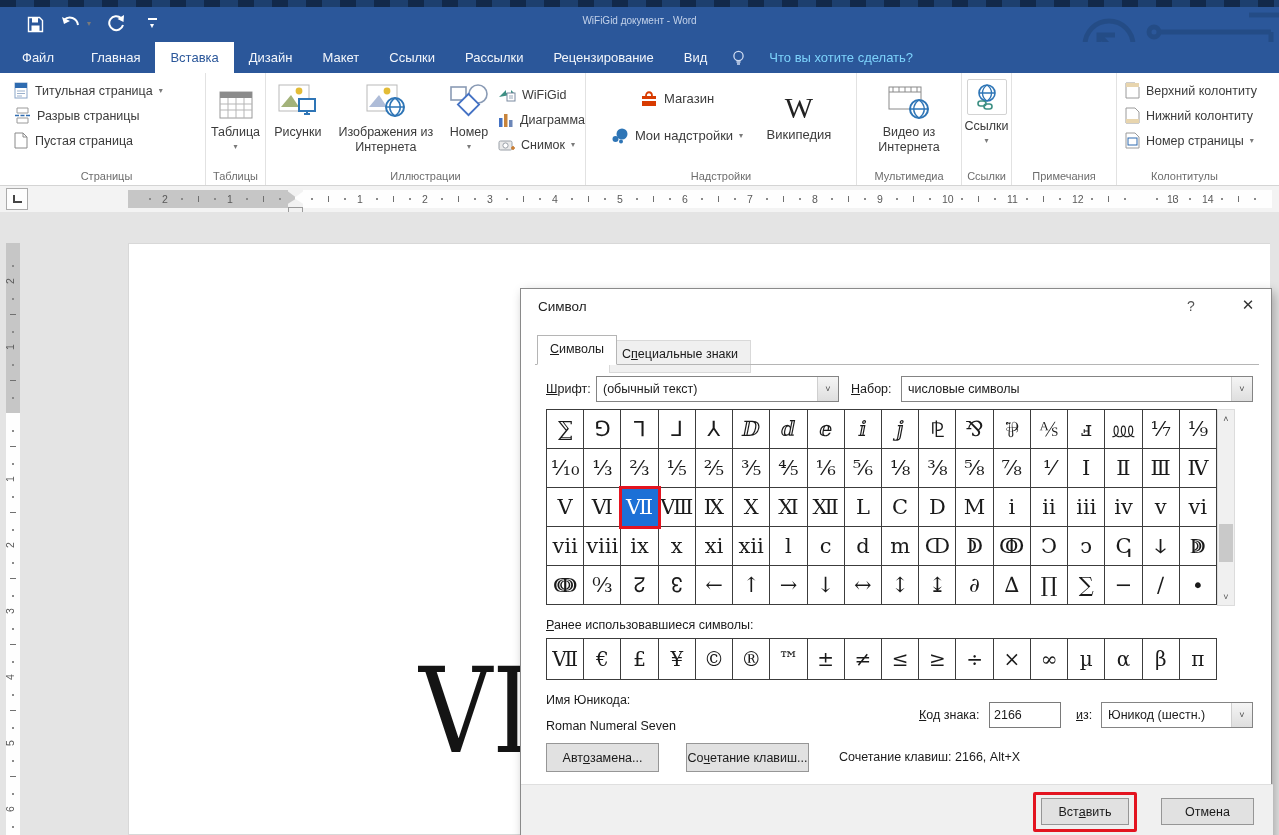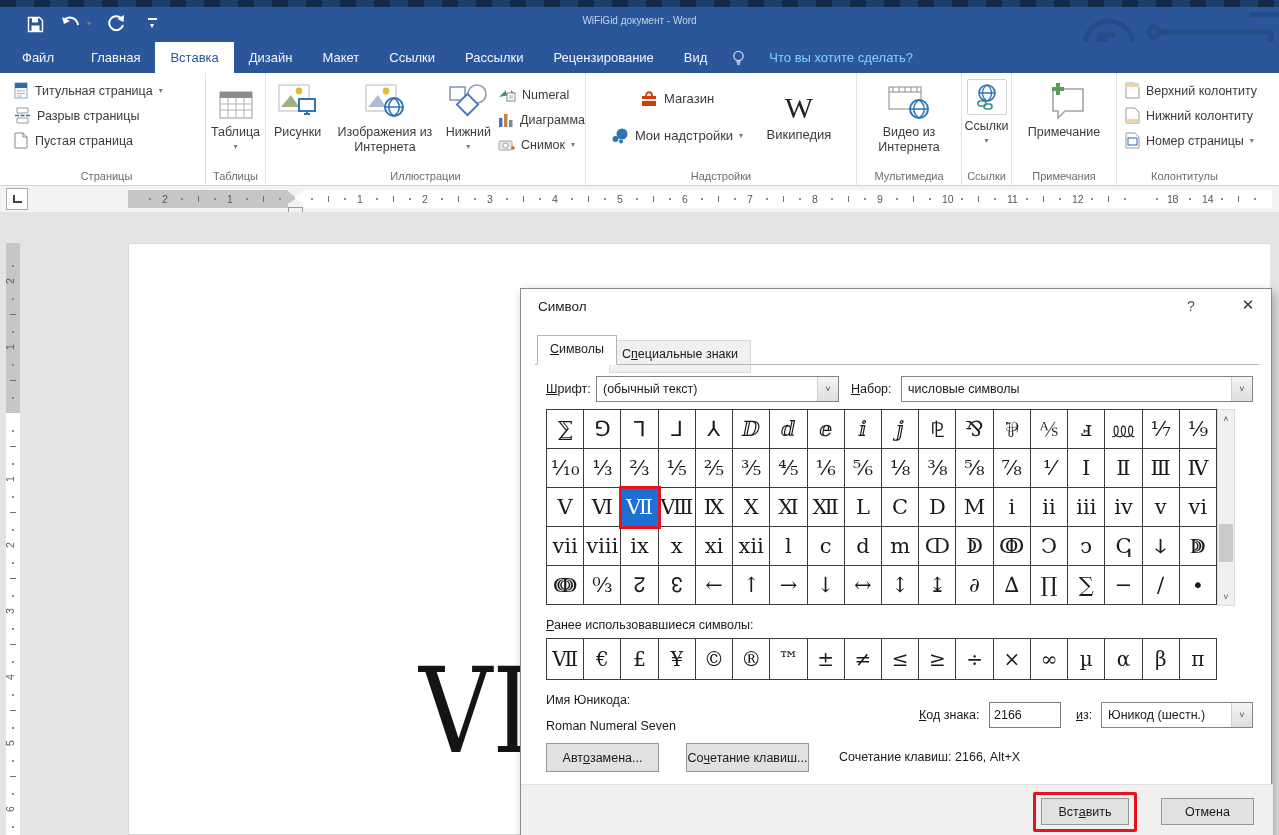--- a/index.html
+++ b/index.html
@@ -257,31 +257,31 @@
           <span>Изображения из Интернета</span>
         </div>
         <div class="bigbtn" style="width:62px;">
           <span class="ic">
               <svg width="44" height="38" viewBox="0 0 44 38">
                 <circle cx="31" cy="11" r="9" fill="none" stroke="#8a9bb5" stroke-width="1.6"></circle>
                 <rect x="4" y="4" width="15" height="13" fill="#fff" stroke="#8a9bb5" stroke-width="1.6"></rect>
                 <rect x="14" y="14" width="15" height="15" transform="rotate(45 21.5 21.5)" fill="#fff" stroke="#4472c4" stroke-width="1.8"></rect>
               </svg>
             </span>
-          <span>Нижний</span>
+          <span>Номер</span>
           <span class="car" style="margin-top:3px;">▾</span>
         </div>
         <div class="stack" style="padding-left:2px;padding-top:4px;">
           <div class="srow">
             <svg width="18" height="15" viewBox="0 0 18 15">
                 <path d="M1 10 L8 3 v3 h5 v-3 l4 4" fill="#3d8f83"></path>
                 <rect x="9" y="6" width="8" height="8" fill="#fff" stroke="#7a8aa0"></rect>
                 <path d="M11 9h4 M11 11h4" stroke="#9aa8ba"></path>
               </svg>
-            <span>Numeral</span>
+            <span>WiFiGid</span>
           </div>
           <div class="srow">
             <svg width="16" height="15" viewBox="0 0 16 15">
                 <rect x="1" y="6" width="3.5" height="9" fill="#4472c4"></rect>
                 <rect x="6" y="2" width="3.5" height="13" fill="#c8843c"></rect>
                 <rect x="11" y="8" width="3.5" height="7" fill="#6b86b8"></rect>
               </svg>
             <span>Диаграмма</span>
           </div>
           <div class="srow">
@@ -352,30 +352,20 @@
               <rect x="10" y="21" width="8" height="5" rx="2.5" fill="none" stroke="#3d8f83" stroke-width="1.6"></rect>
             </svg>
           </span>
         <span>Ссылки</span>
         <span class="car" style="margin-top:3px;">▾</span>
       </div>
       <div class="glabel">Ссылки</div>
     </div>
 
     <div class="rgroup" style="width:105px;">
-      <div class="bigbtn">
-        <span class="ic">
-            <svg width="46" height="40" viewBox="0 0 46 40">
-              <path d="M12 8 h30 v22 h-18 l-7 7 v-7 h-5 z" fill="#fff" stroke="#9aa5ad" stroke-width="1.6"></path>
-              <path d="M10 10 v-3 h8 M10 16 h-6 v16 h5 v6 l6 -6 h4" fill="none" stroke="#9aa5ad" stroke-width="1.4" opacity="0"></path>
-              <path d="M17 2 v12 M11 8 h12" stroke="#5a9a5a" stroke-width="4"></path>
-            </svg>
-          </span>
-        <span>Примечание</span>
-      </div>
       <div class="glabel">Примечания</div>
     </div>
 
     <div class="rgroup" style="width:162px;border-right:none;">
       <div class="stack" style="padding-left:8px;">
         <div class="srow">
           <svg width="15" height="17" viewBox="0 0 15 17">
               <path d="M1 1h9l4 4v11H1z" fill="#fff" stroke="#9a9a9a"></path>
               <rect x="1" y="1" width="13" height="4" fill="#e8d5ae"></rect>
             </svg>

